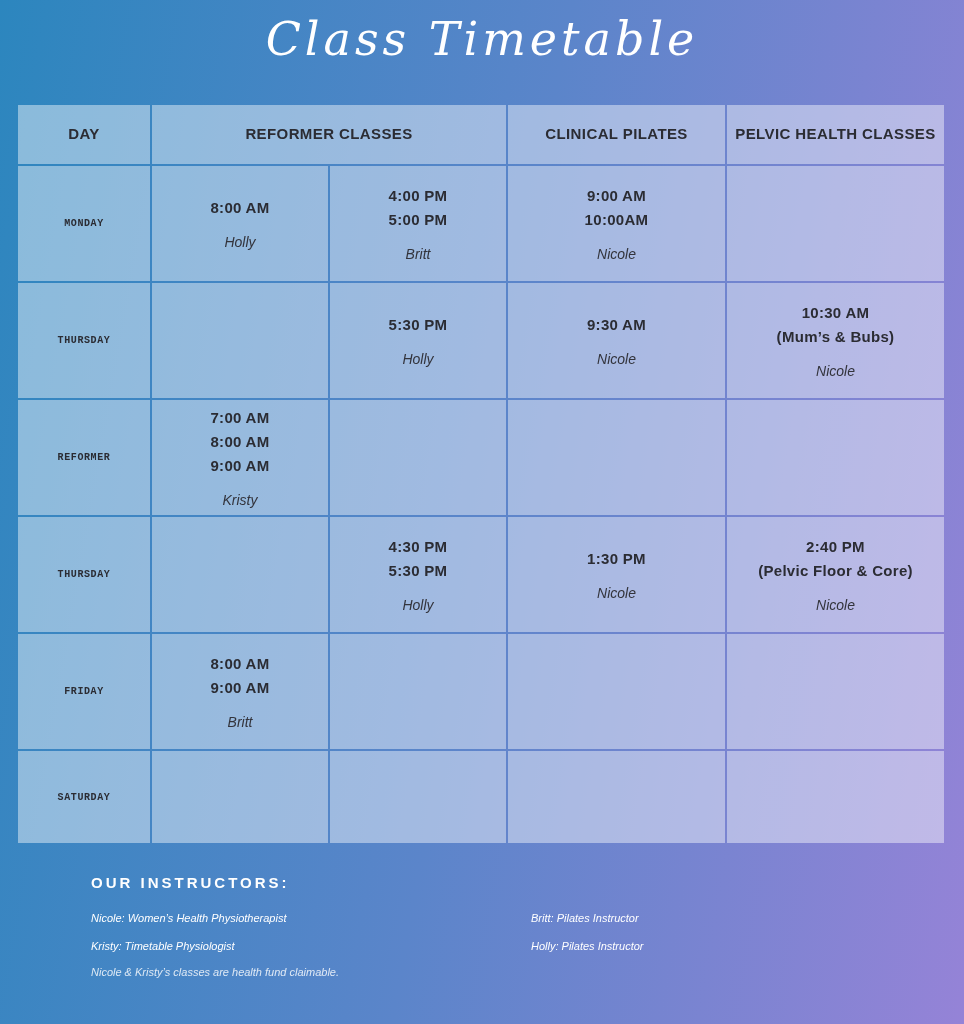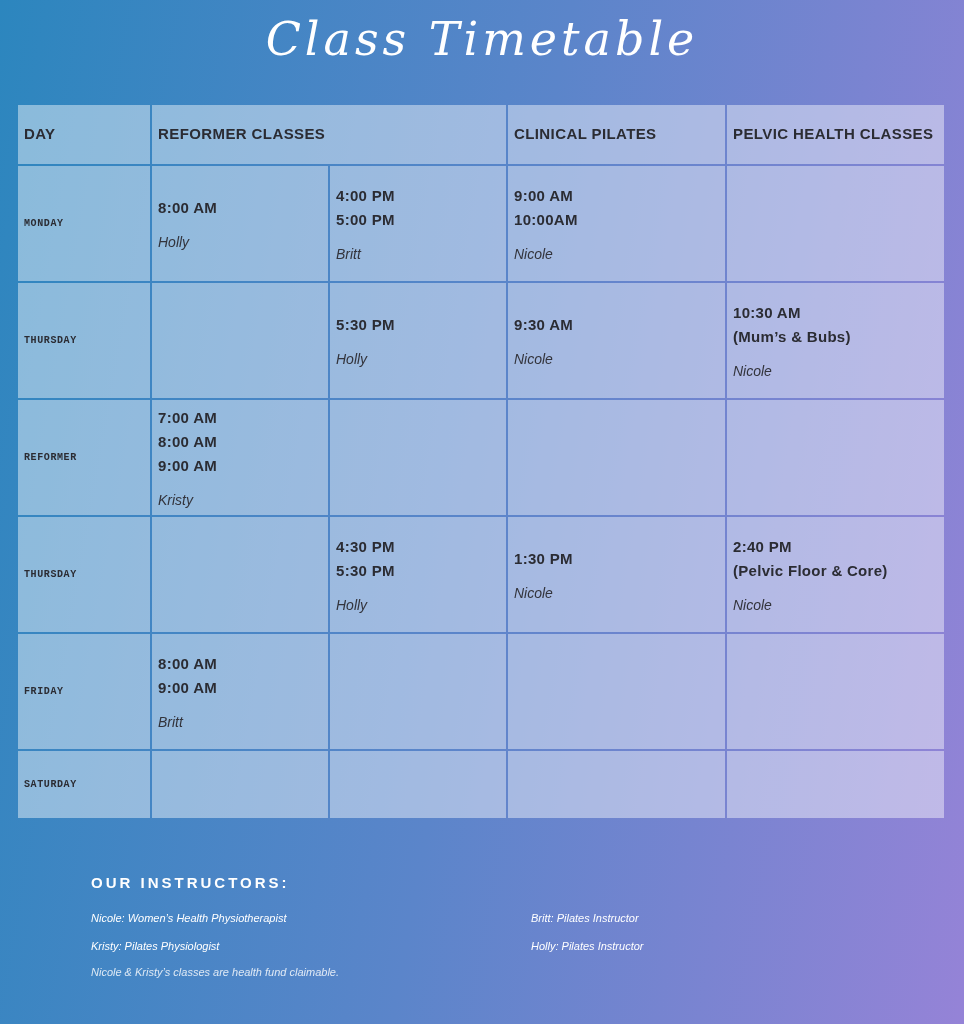--- a/index.html
+++ b/index.html
@@ -34,26 +34,27 @@
     left: 16px;
     top: 103px;
     width: 930px;
     table-layout: fixed;
     border-collapse: separate;
     border-spacing: 2px;
   }
   table.timetable td {
     background: rgba(255, 255, 255, 0.44);
     vertical-align: middle;
+    text-align: center;
     padding: 4px 6px;
     color: #2B2C33;
   }
   tr.header-row td { height: 59px; }
   tr.body-row td   { height: 115px; }
-  tr.saturday-row td { height: 67px; }
+  tr.saturday-row td { height: 92px; }
 
   .head {
     font-weight: 700;
     font-size: 15px;
     letter-spacing: 0.4px;
     line-height: 1.35;
   }
   .day {
     font-weight: 700;
     font-size: 10px;
@@ -255,21 +256,21 @@
         </td>
       </tr>
     </tbody>
   </table>
 
   <div class="instructors">
     <div class="inst-heading">OUR INSTRUCTORS:</div>
     <div class="inst-grid">
       <div>
         <div class="inst-line">Nicole: Women’s Health Physiotherapist</div>
-        <div class="inst-line">Kristy: Pilates Physiologist</div>
+        <div class="inst-line">Kristy: Timetable Physiologist</div>
         <div class="inst-note">Nicole &amp; Kristy’s classes are health fund claimable.</div>
       </div>
       <div>
         <div class="inst-line">Britt: Pilates Instructor</div>
         <div class="inst-line">Holly: Pilates Instructor</div>
       </div>
     </div>
   </div>
 
 </div>

